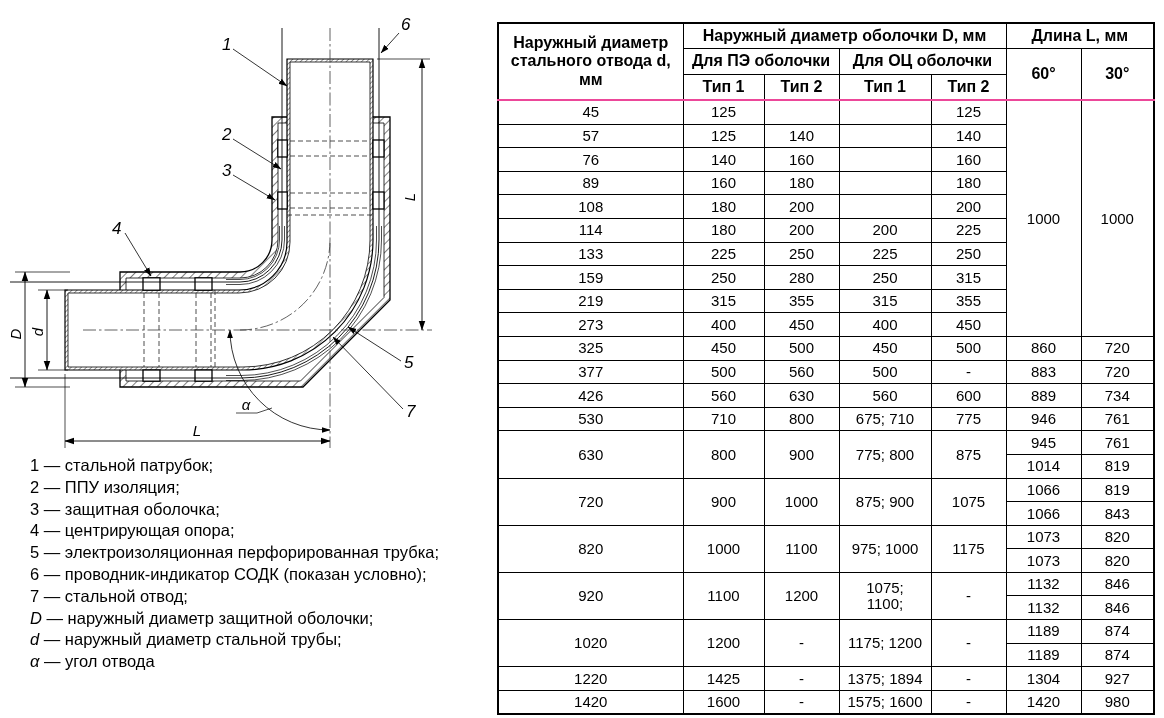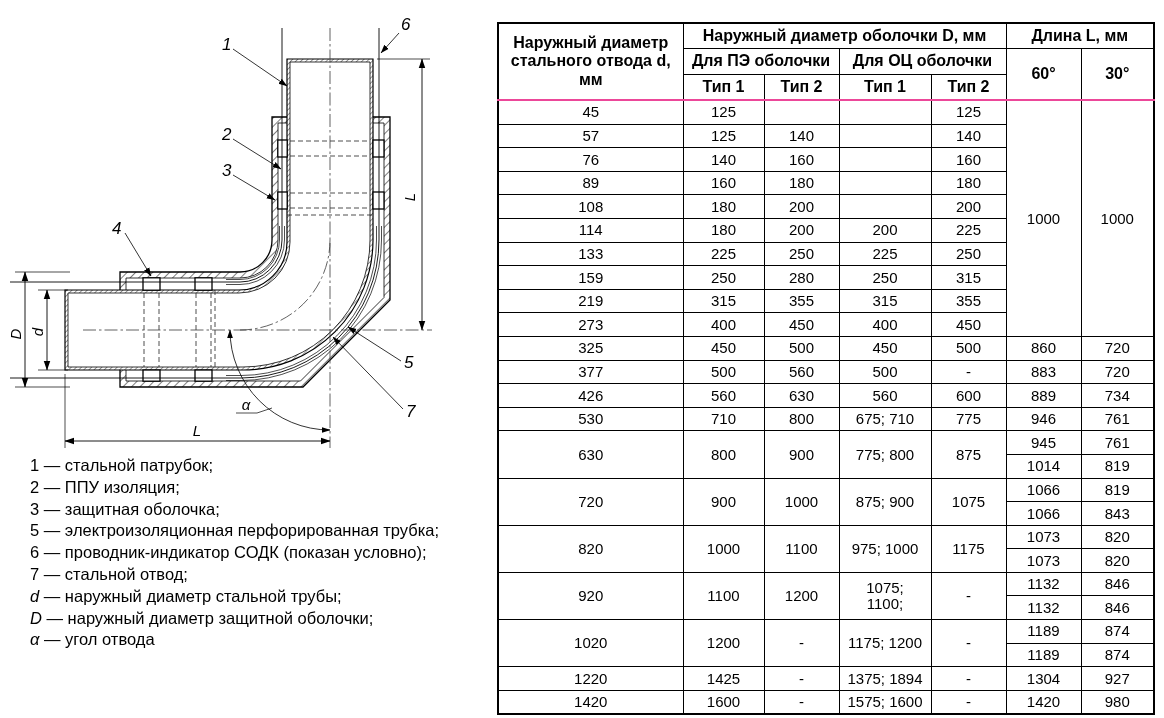--- a/index.html
+++ b/index.html
@@ -151,25 +151,26 @@
       <text class="callout" x="404" y="368" stroke="none">5</text>
       <text class="callout" x="401" y="30" stroke="none">6</text>
       <text class="callout" x="406" y="417" stroke="none">7</text>
     </g>
   </svg>
 
   <div class="legend" id="legend">
       <div class="legend-line"><span class="sym">1</span><span> — </span><span>стальной патрубок;</span></div>
       <div class="legend-line"><span class="sym">2</span><span> — </span><span>ППУ изоляция;</span></div>
       <div class="legend-line"><span class="sym">3</span><span> — </span><span>защитная оболочка;</span></div>
+      <div class="legend-line"><span class="sym">4</span><span> — </span><span>центрирующая опора;</span></div>
       <div class="legend-line"><span class="sym">5</span><span> — </span><span>электроизоляционная перфорированная трубка;</span></div>
       <div class="legend-line"><span class="sym">6</span><span> — </span><span>проводник-индикатор СОДК (показан условно);</span></div>
       <div class="legend-line"><span class="sym">7</span><span> — </span><span>стальной отвод;</span></div>
+      <div class="legend-line"><span class="sym it">D</span><span> — </span><span>наружный диаметр защитной оболочки;</span></div>
       <div class="legend-line"><span class="sym it">d</span><span> — </span><span>наружный диаметр стальной трубы;</span></div>
-      <div class="legend-line"><span class="sym it">D</span><span> — </span><span>наружный диаметр защитной оболочки;</span></div>
       <div class="legend-line"><span class="sym it">α</span><span> — </span><span>угол отвода</span></div>
     </div>
 
   <table class="dims">
     <colgroup>
       <col style="width:185px">
         <col style="width:81px">
         <col style="width:75px">
       <col style="width:92px">
         <col style="width:75px">

